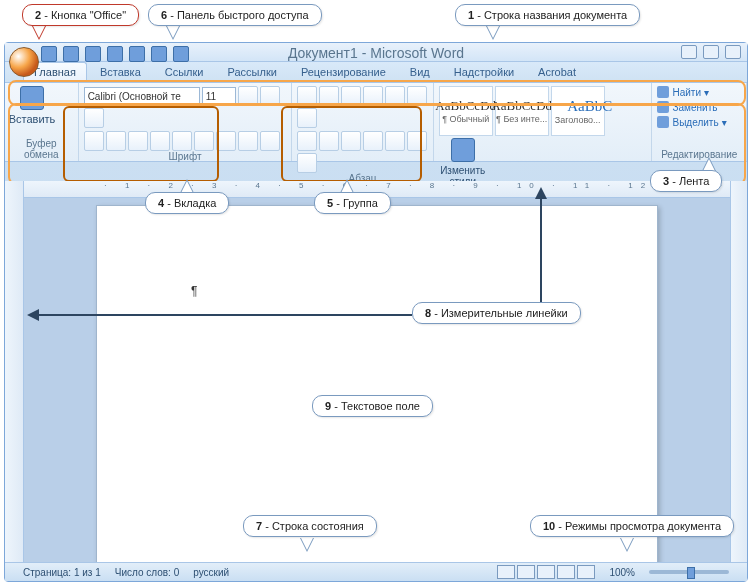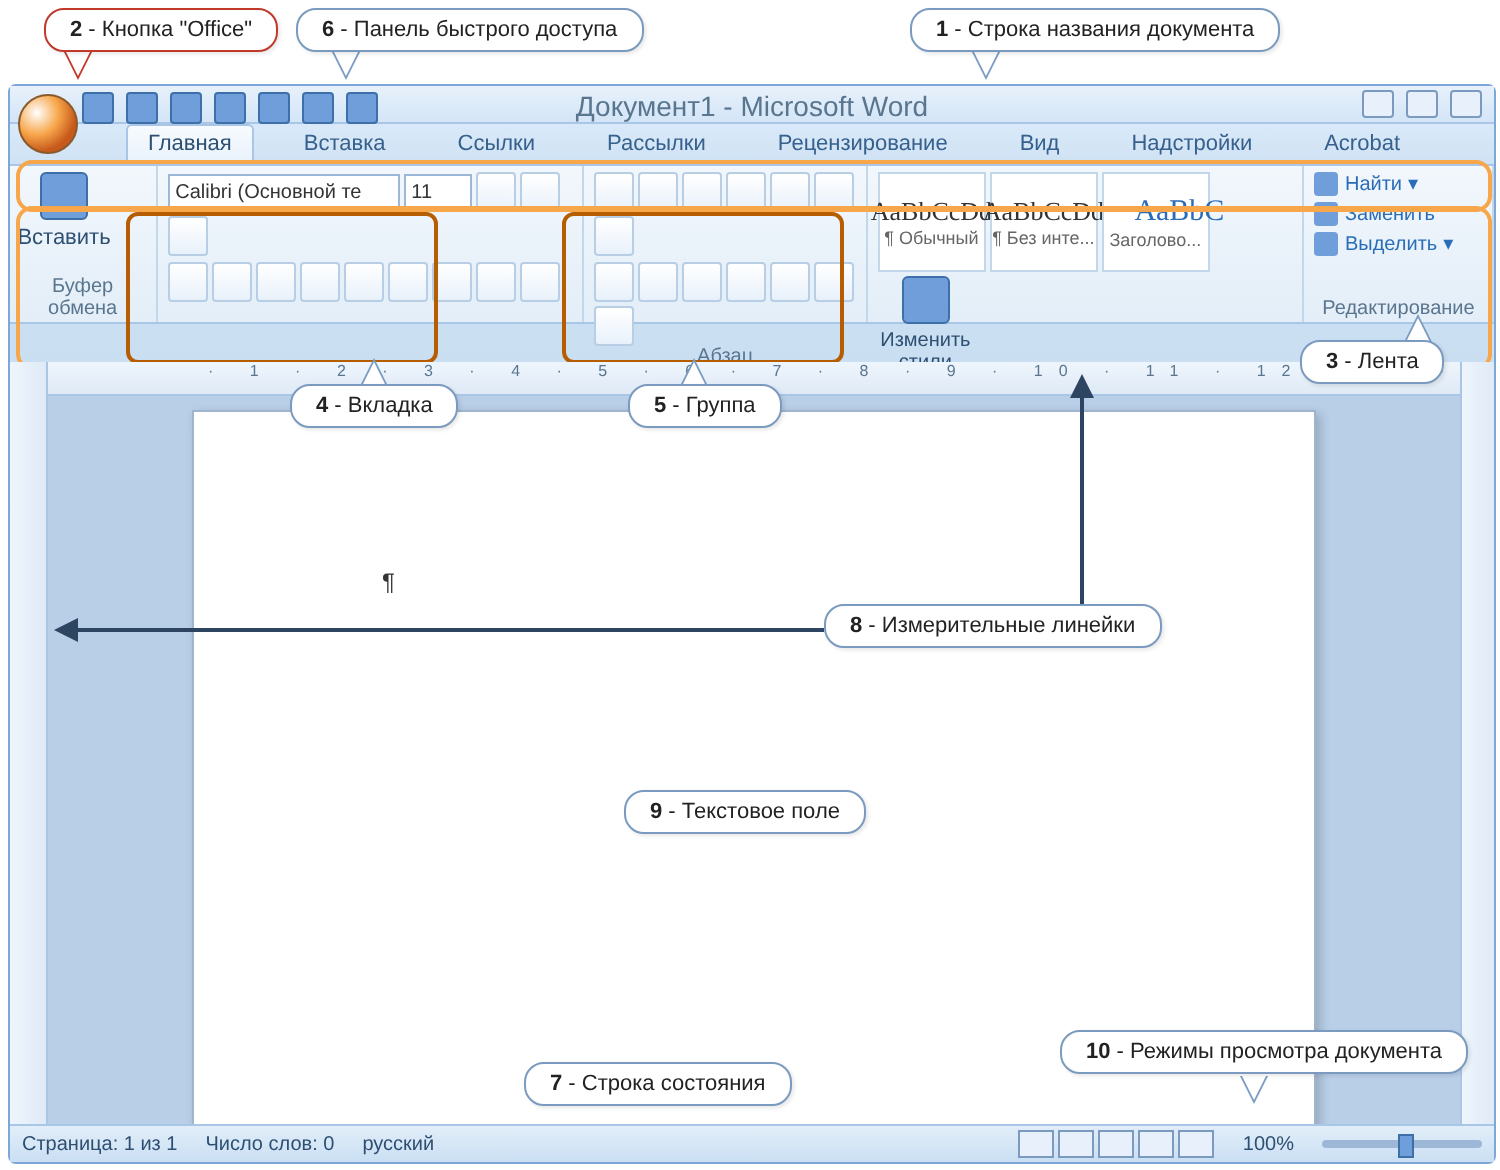--- a/index.html
+++ b/index.html
@@ -5,21 +5,21 @@
 html,body{margin:0;padding:0;font-family:"Segoe UI",Tahoma,sans-serif;font-size:11px;background:#fff;}
 .stage{position:relative;width:750px;height:585px;overflow:hidden;background:#fff;}
 .word{position:absolute;left:4px;top:42px;width:742px;height:538px;background:linear-gradient(#cfe2f3,#bcd4ee);border:1px solid #7da7d9;border-radius:4px;}
 .titlebar{height:18px;background:linear-gradient(#e8f1fb,#d3e5f7);border-bottom:1px solid #a9c6e7;display:flex;align-items:center;}
 .office-btn{position:absolute;left:4px;top:4px;width:28px;height:28px;border-radius:50%;background:radial-gradient(circle at 30% 30%,#fff,#f7a64a 40%,#c75a1b 70%);border:1px solid #8a5a2b;z-index:5;}
 .qat{position:absolute;left:36px;top:3px;height:16px;display:flex;gap:6px;align-items:center;}
 .qat .qi{width:14px;height:14px;background:#6f9edb;border:1px solid #3d6fa8;border-radius:2px;}
 .title-text{flex:1;text-align:center;color:#5a768f;font-size:14px;padding-top:2px;}
 .winbtns{position:absolute;right:6px;top:2px;display:flex;gap:6px;}
 .winbtns span{width:14px;height:12px;border:1px solid #7a9abf;background:#e8f1fb;border-radius:2px;}
-.tabs{height:20px;display:flex;align-items:flex-end;padding-left:58px;gap:14px;border-bottom:1px solid #a9c6e7;background:linear-gradient(#d9e9f9,#cfe2f3);}
+.tabs{height:20px;display:flex;align-items:flex-end;padding-left:18px;gap:2px;border-bottom:1px solid #a9c6e7;background:linear-gradient(#d9e9f9,#cfe2f3);}
 .tab{padding:3px 10px 4px;color:#36608d;border:1px solid transparent;border-bottom:none;border-radius:3px 3px 0 0;}
 .tab.active{background:linear-gradient(#f7fbff,#e8f1fb);border-color:#a9c6e7;color:#2d4f72;}
 .ribbon{height:78px;background:linear-gradient(#f2f7fc,#e3eef8);border-bottom:1px solid #a9c6e7;position:relative;display:flex;}
 .hl{position:absolute;border:2px solid #f7a64a;border-radius:8px;pointer-events:none;}
 .hl1{left:3px;top:37px;width:734px;height:22px;}
 .hl2{left:3px;top:60px;width:734px;height:78px;}
 .hlA{left:58px;top:63px;width:152px;height:72px;border-color:#b55d00;border-radius:6px;}
 .hlB{left:276px;top:63px;width:137px;height:72px;border-color:#b55d00;border-radius:6px;}
 .group{border-right:1px solid #c3d7eb;padding:3px 5px 0 5px;display:flex;flex-direction:column;justify-content:space-between;height:100%;box-sizing:border-box;}
 .group .glabel{text-align:center;color:#5a768f;font-size:10px;padding-bottom:1px;}
@@ -32,21 +32,21 @@
 .style-box{width:52px;height:48px;border:1px solid #c3d7eb;background:#fff;display:flex;flex-direction:column;align-items:center;justify-content:center;font-size:9px;color:#666;}
 .style-box .prev{font-family:Times,serif;font-size:13px;color:#333;}
 .style-box.blue .prev{color:#2a6db8;font-size:15px;margin-left:24px;}
 .doc-area{position:absolute;left:0;top:138px;right:0;bottom:18px;background:#b9cfe8;display:flex;}
 .vruler{width:18px;background:linear-gradient(90deg,#eef5fc,#dfeaf6);border-right:1px solid #a9c6e7;}
 .main{flex:1;position:relative;overflow:hidden;}
 .hruler{height:16px;background:linear-gradient(#eef5fc,#dfeaf6);border-bottom:1px solid #a9c6e7;font-size:8px;color:#5a768f;padding-left:80px;letter-spacing:8px;white-space:nowrap;overflow:hidden;}
 .page{position:absolute;left:72px;top:24px;width:560px;height:560px;background:#fff;border:1px solid #9fb5cd;box-shadow:2px 2px 5px rgba(0,0,0,.2);}
 .pilcrow{position:absolute;left:94px;top:78px;font-size:12px;color:#333;}
 .vscroll{width:16px;background:linear-gradient(90deg,#eef5fc,#dfeaf6);border-left:1px solid #a9c6e7;}
-.statusbar{position:absolute;left:0;right:0;bottom:0;height:18px;background:linear-gradient(#e2eef9,#cadff3);border-top:1px solid #a9c6e7;display:flex;align-items:center;font-size:10px;color:#2d4f72;padding:0 6px;gap:14px;}
+.statusbar{position:absolute;left:0;right:0;bottom:0;height:18px;background:linear-gradient(#e2eef9,#cadff3);border-top:1px solid #a9c6e7;display:flex;align-items:center;font-size:10px;color:#2d4f72;padding:0 18px;gap:14px;}
 .statusbar .spacer{flex:1;}
 .viewbtns{display:flex;gap:2px;}
 .viewbtns span{width:16px;height:12px;border:1px solid #7a9abf;background:#e8f1fb;}
 .zoom-slider{width:80px;height:4px;background:#9cb8d6;border-radius:2px;position:relative;}
 .zoom-slider::after{content:"";position:absolute;left:38px;top:-3px;width:6px;height:10px;background:#6f9edb;border:1px solid #3d6fa8;}
 .callout{position:absolute;background:#fff;border:1px solid #7a9abf;border-radius:10px;padding:4px 12px;font-size:11px;color:#222;box-shadow:1px 1px 2px rgba(0,0,0,.1);z-index:20;white-space:nowrap;}
 .callout b{font-weight:bold;}
 .call-red{border-color:#c0392b;}
 .tail{position:absolute;width:0;height:0;z-index:19;}
 .tail.down{border-left:7px solid transparent;border-right:7px solid transparent;border-top:14px solid #7a9abf;}
@@ -131,20 +131,21 @@
             <div class="mini"></div>
             <div class="mini"></div>
             <div class="mini"></div>
             <div class="mini"></div>
             <div class="mini"></div>
             <div class="mini"></div>
             <div class="mini"></div>
             <div class="mini"></div>
           </div>
         </div>
+        <div class="glabel">Шрифт</div>
       </div>
 
       <div class="group" style="width:142px;">
         <div>
           <div class="row">
             <div class="mini"></div>
             <div class="mini"></div>
             <div class="mini"></div>
             <div class="mini"></div>
             <div class="mini"></div>
@@ -246,19 +247,19 @@
   <div class="callout" style="left:412px;top:302px;"><b>8</b> - <span>Измерительные линейки</span></div>
 
   <div class="arrow-line" style="left:35px;top:314px;width:377px;height:2px;"></div>
   <div class="arrow-head" style="left:27px;top:309px;border-top:6px solid transparent;border-bottom:6px solid transparent;border-right:12px solid #2d4560;"></div>
   <div class="arrow-line" style="left:540px;top:197px;width:2px;height:106px;"></div>
   <div class="arrow-head" style="left:535px;top:187px;border-left:6px solid transparent;border-right:6px solid transparent;border-bottom:12px solid #2d4560;"></div>
   <div class="arrow-line" style="left:540px;top:303px;width:2px;height:12px;"></div>
 
   <div class="callout" style="left:312px;top:395px;"><b>9</b> - <span>Текстовое поле</span></div>
 
-  <div class="callout" style="left:262px;top:515px;margin-top:16px;"><b>7</b> - <span>Строка состояния</span></div>
+  <div class="callout" style="left:243px;top:515px;"><b>7</b> - <span>Строка состояния</span></div>
   <div class="tail down" style="left:300px;top:538px;"></div>
 
   <div class="callout" style="left:530px;top:515px;"><b>10</b> - <span>Режимы просмотра документа</span></div>
   <div class="tail down" style="left:620px;top:538px;"></div>
 
 </div>
 
 </body></html>

